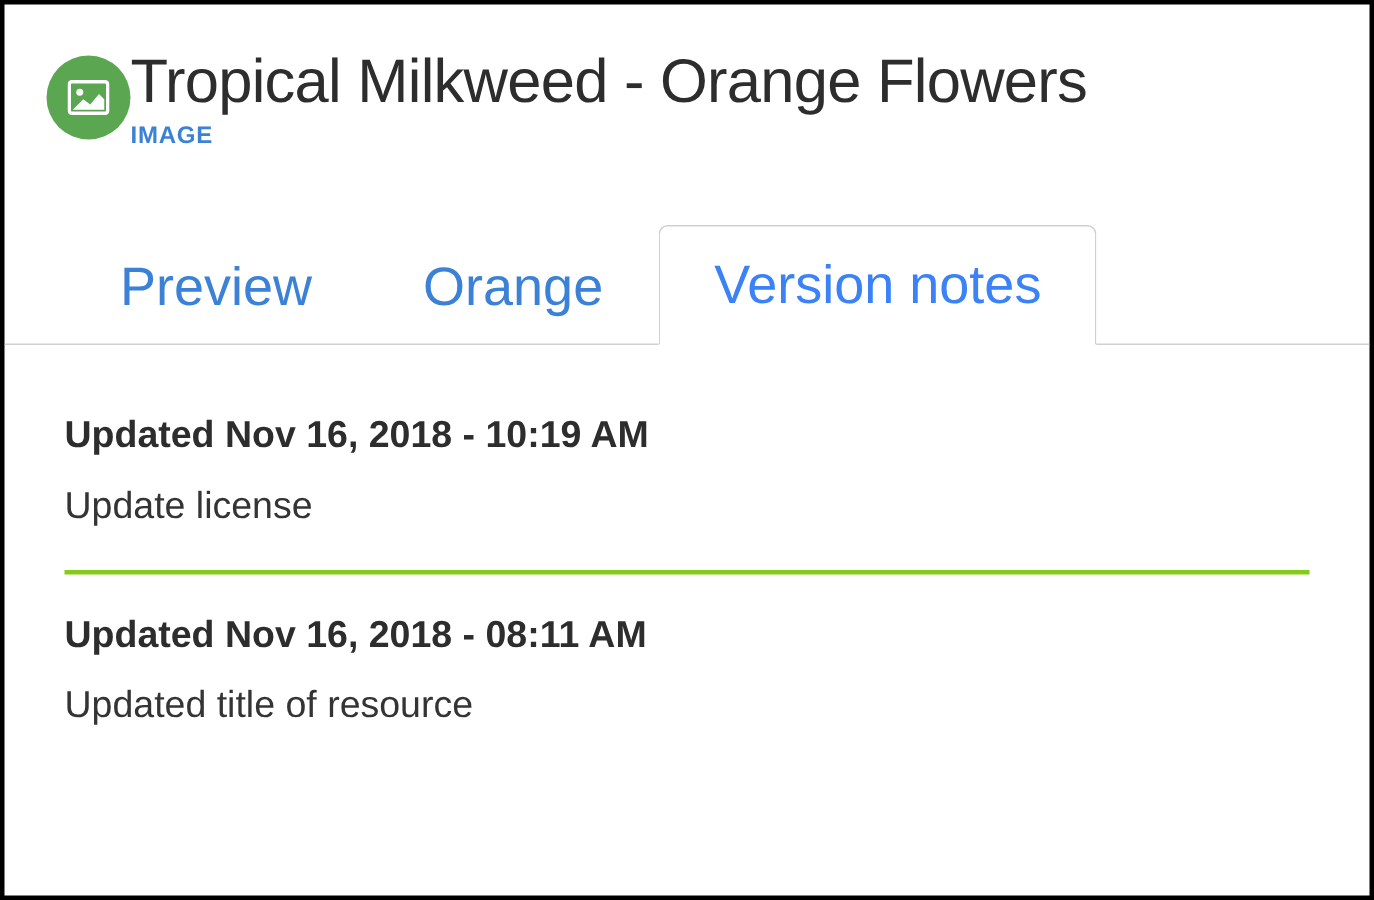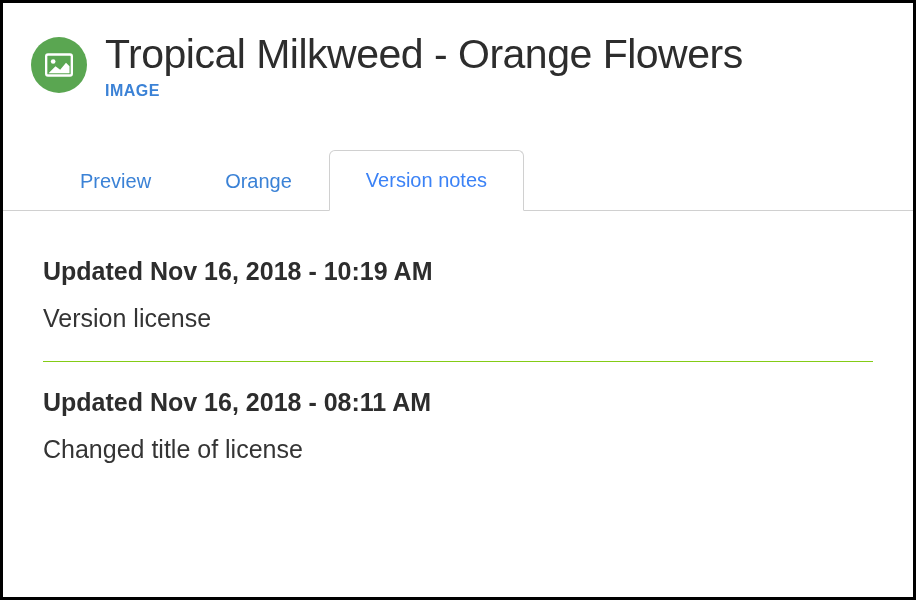--- a/index.html
+++ b/index.html
@@ -13,21 +13,20 @@
       width: 916px;
       height: 600px;
       border: 3px solid #000;
       padding: 0;
       overflow: hidden;
     }
     .header {
       display: flex;
       align-items: flex-start;
       padding: 28px 20px 10px 28px;
-      gap: 18px;
     }
     .icon-circle {
       width: 56px;
       height: 56px;
       border-radius: 50%;
       background: #5aa651;
       display: flex;
       align-items: center;
       justify-content: center;
       flex-shrink: 0;
@@ -57,21 +56,21 @@
     }
     .tabs {
       display: flex;
       align-items: flex-end;
       padding: 40px 40px 0 40px;
       border-bottom: 1px solid #d0d0d0;
       position: relative;
     }
     .tab {
       padding: 18px 36px 18px 36px;
-      font-size: 20px;
+      font-size: 36px;
       color: #3b82d6;
       cursor: pointer;
       border: 1px solid transparent;
       border-bottom: none;
       position: relative;
       margin-bottom: -1px;
       background: transparent;
       font-family: inherit;
     }
     .tab.active {
@@ -80,21 +79,21 @@
       border-bottom: 1px solid #fff;
       border-top-left-radius: 6px;
       border-top-right-radius: 6px;
       background: #fff;
     }
     .notes {
       padding: 20px 40px 0 40px;
     }
     .note-entry {
       padding: 26px 0 28px 0;
-      border-bottom: 1px solid #84cc16;
+      border-bottom: 3px solid #84cc16;
     }
     .note-entry:last-child {
       border-bottom: none;
     }
     .note-timestamp {
       font-size: 25px;
       font-weight: 700;
       color: #2d2d2d;
       margin-bottom: 18px;
     }
@@ -123,19 +122,19 @@
 
 <div class="tabs">
   <button class="tab">Preview</button>
   <button class="tab">Orange</button>
   <button class="tab active">Version notes</button>
 </div>
 
 <div class="notes">
   <div class="note-entry">
     <div class="note-timestamp">Updated Nov 16, 2018 - 10:19 AM</div>
-    <div class="note-body">Version license</div>
+    <div class="note-body">Update license</div>
   </div>
   <div class="note-entry">
     <div class="note-timestamp">Updated Nov 16, 2018 - 08:11 AM</div>
-    <div class="note-body">Changed title of license</div>
+    <div class="note-body">Updated title of resource</div>
   </div>
 </div>
 
 </body></html>

